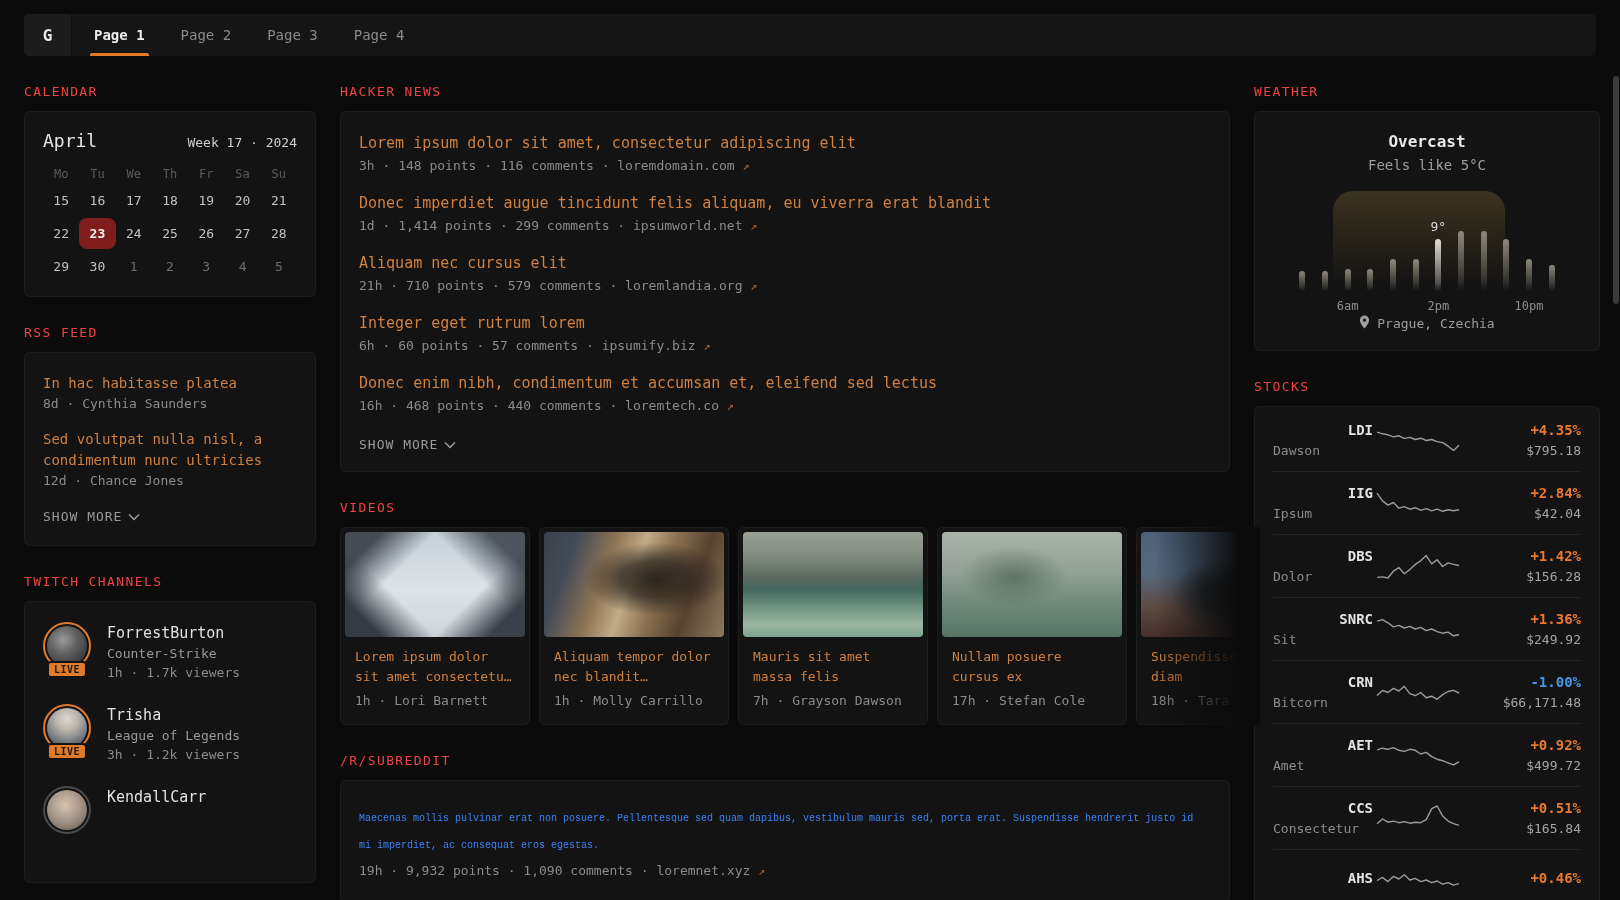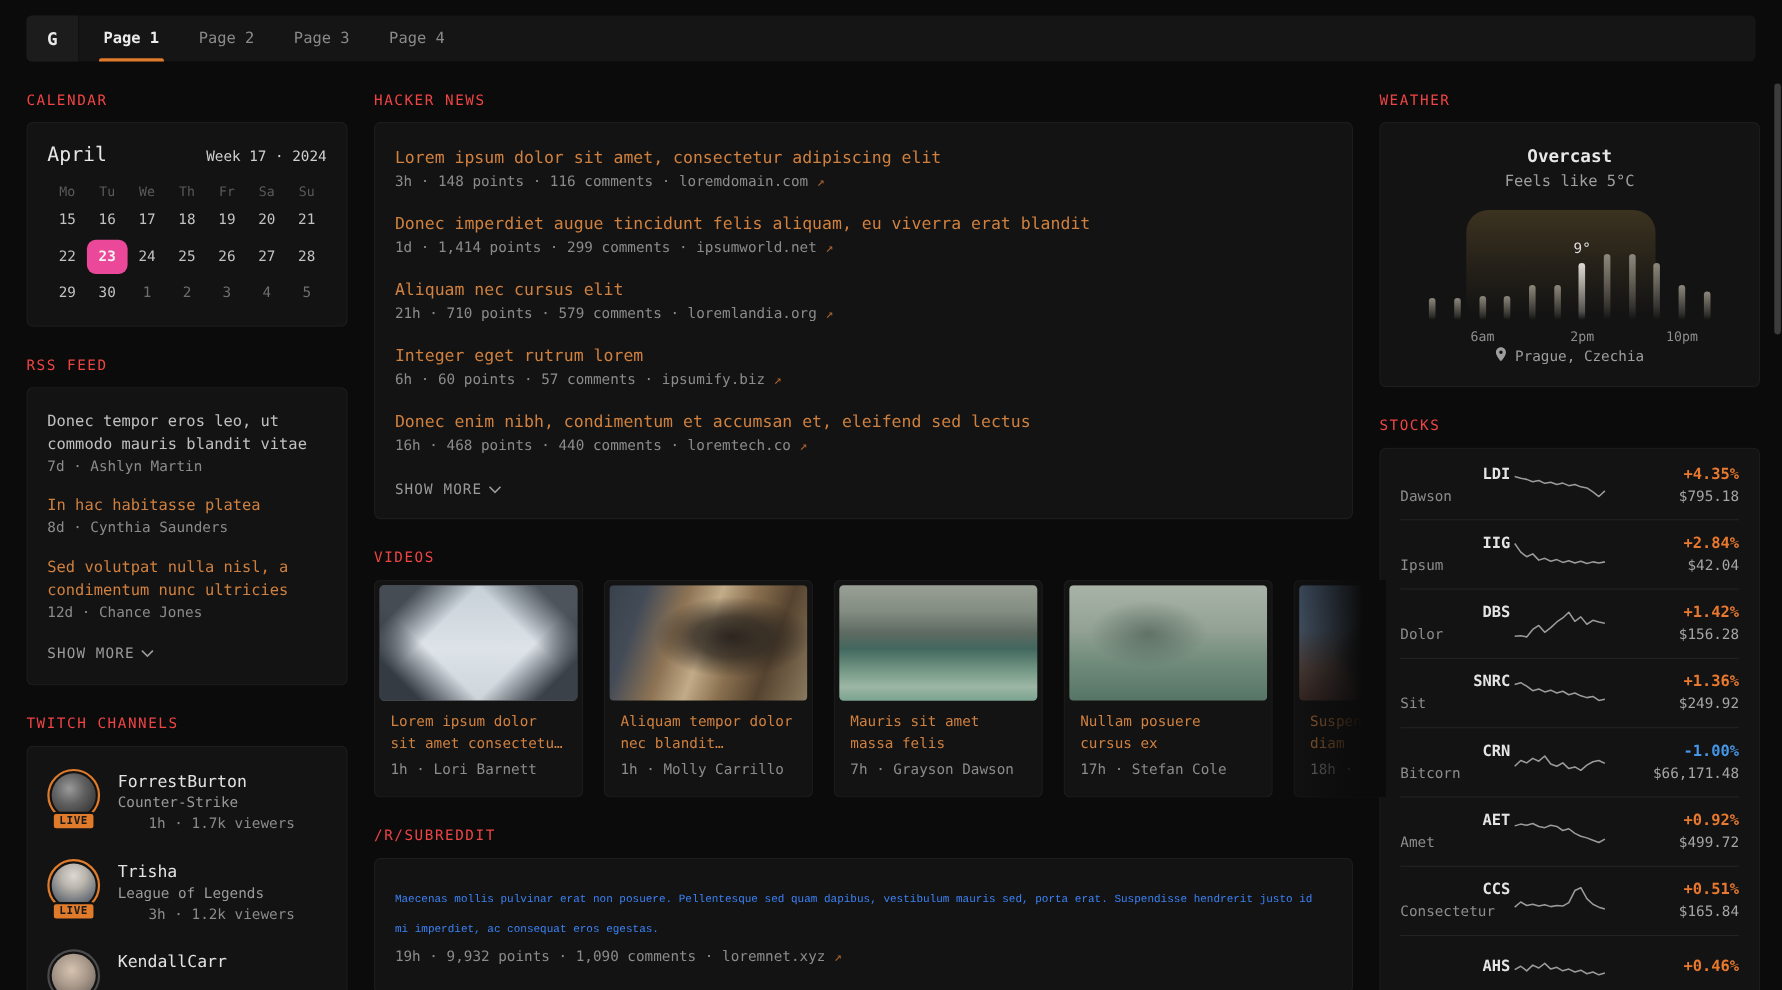--- a/index.html
+++ b/index.html
@@ -56,21 +56,21 @@
   .cal-week { font-size:13px; color:#cfcfcf; }
   .cal-weekdays, .cal-grid { display:grid; grid-template-columns:repeat(7,1fr); }
   .cal-weekdays { margin-top:16px; }
   .cal-wd { text-align:center; font-size:12px; color:#5a5a5a; }
   .cal-grid { margin-top:4px; row-gap:2px; }
   .cal-day {
     height:31px; display:flex; align-items:center; justify-content:center;
     font-size:13px; color:#c2c2c2; border-radius:8px;
   }
   .cal-day.muted { color:#6e6e6e; }
-  .cal-day.sel { background:#ec4899; color:#f2f2f2; font-weight:bold; }
+  .cal-day.sel { background:#7f1d1d; color:#f2f2f2; font-weight:bold; }
 
   
   .rss-card { padding:20px 18px; }
   .rss-item { margin-bottom:18px; }
   .rss-title {
     display:block; font-size:14px; line-height:21px; color:#d0803f;
     text-decoration:none; cursor:pointer;
   }
   .rss-title.read { color:#c0c0c0; }
   .rss-meta { margin-top:2px; font-size:13px; color:#8b8b8b; }
@@ -96,35 +96,35 @@
   .avatar-trisha  { background:radial-gradient(circle at 50% 28%,#ddd8d1 0%,#b9b4ac 32%,#57606b 80%); }
   .avatar-kendall { background:radial-gradient(circle at 45% 38%,#d6c4b0 0%,#a8988a 45%,#6b625a 90%); }
   .live-badge {
     position:absolute; left:50%; bottom:-4px; transform:translateX(-50%);
     background:#e07b2c; color:#1a1a1a; font-size:10px; font-weight:bold;
     padding:1px 5px; border-radius:4px; border:2px solid #131313; letter-spacing:.5px;
   }
   .channel-info { padding-top:2px; min-width:0; }
   .channel-name { font-size:15px; color:#e2e2e2; }
   .channel-game { font-size:13px; color:#9a9a9a; margin-top:4px; }
-  .channel-meta { font-size:13px; color:#8b8b8b; margin-top:4px;margin-left:28px; }
+  .channel-meta { font-size:13px; color:#8b8b8b; margin-top:4px; }
 
   
   .hn-card { padding:22px 18px 18px 18px; }
   .hn-item { margin-bottom:21px; }
   .hn-title {
     display:block; font-size:15px; line-height:19px; color:#d0803f;
     text-decoration:none; cursor:pointer;
   }
   .item-meta { margin-top:5px; font-size:13px; color:#8b8b8b; }
   .ext-arrow { color:#b0652d; font-size:12px; }
 
   
   .videos-wrap { position:relative; margin-top:12px; width:920px; overflow:hidden; }
-  .videos-row { display:flex; gap:19px; }
+  .videos-row { display:flex; gap:9px; }
   .video-card {
     flex:0 0 190px; background:#131313;
     border:1px solid rgba(255,255,255,.045); border-radius:6px;
     padding:4px; cursor:pointer;
   }
   .video-thumb { height:105px; border-radius:4px; }
   .thumb-pillars { background:
     linear-gradient(45deg,#343b42 13%,rgba(52,59,66,0) 32%),
     linear-gradient(-45deg,#3a4148 13%,rgba(58,65,72,0) 32%),
     linear-gradient(135deg,#454c54 13%,rgba(69,76,84,0) 32%),
@@ -289,24 +289,20 @@
               <div class="cal-day muted">5</div>
             </div>
         </div>
       </section>
 
       <section class="widget">
         <h2 class="widget-title">RSS FEED</h2>
         <div class="card rss-card">
           <div>
 
-              <div class="rss-item">
-                <a class="rss-title read">Donec tempor eros leo, ut commodo mauris blandit vitae</a>
-                <div class="rss-meta">7d · Ashlyn Martin</div>
-              </div>
 
               <div class="rss-item">
                 <a class="rss-title">In hac habitasse platea</a>
                 <div class="rss-meta">8d · Cynthia Saunders</div>
               </div>
 
               <div class="rss-item">
                 <a class="rss-title">Sed volutpat nulla nisl, a condimentum nunc ultricies</a>
                 <div class="rss-meta">12d · Chance Jones</div>
               </div>

